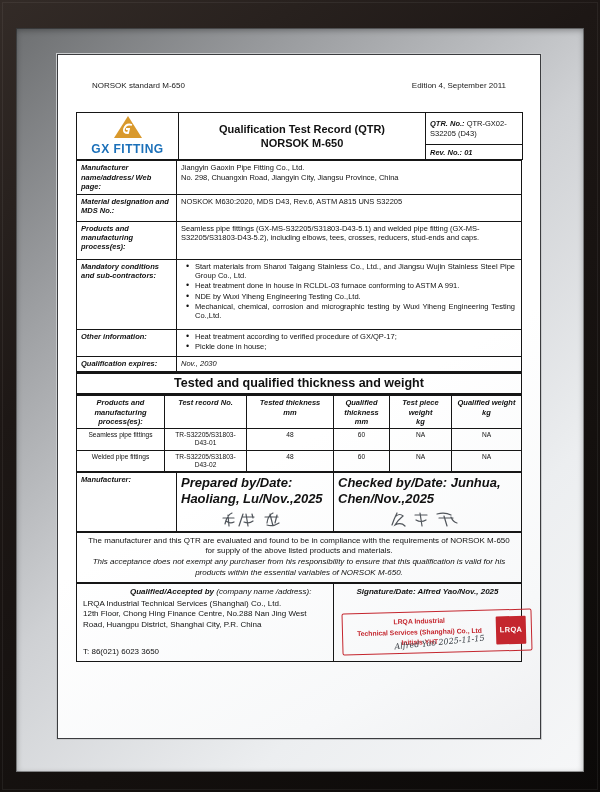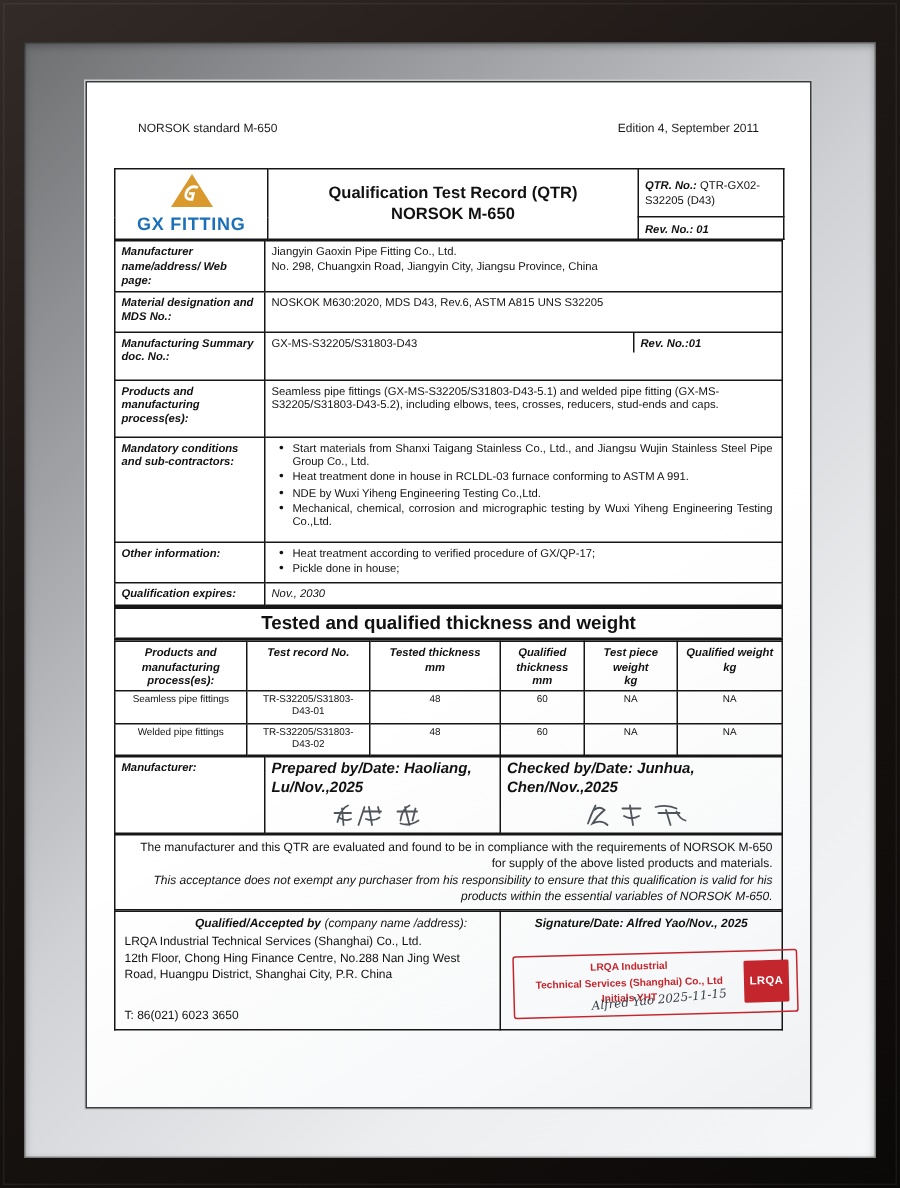--- a/index.html
+++ b/index.html
@@ -55,23 +55,23 @@
   ul.blt li{position:relative;text-align:justify;margin-bottom:1px;}
   ul.blt li::before{content:"\2022";position:absolute;left:-9px;top:-1px;font-size:9px;}
   
   .secbar td{font-weight:bold;font-size:12.5px;text-align:center;padding:2px;
     border-top:2px solid #161616;border-bottom:2px solid #161616;}
   
   .thick th{font-weight:bold;font-style:italic;text-align:center;vertical-align:top;}
   .thick td{text-align:center;font-size:6.6px;vertical-align:top;}
   
   .sig-cell{text-align:center;}
-  .sig-line{font-weight:bold;font-style:italic;font-size:10px;text-align:left;}
+  .sig-line{font-weight:bold;font-style:italic;font-size:13px;text-align:left;}
   .sig-scribble{display:block;margin:1px auto 0;}
-  .compliance{text-align:right;font-size:8px;line-height:1.35;padding:3px 6px;border-radius:14px;}
+  .compliance{text-align:center;font-size:8px;line-height:1.35;padding:3px 6px;border-radius:14px;}
   .compliance .it{font-style:italic;}
   .accepted-left{font-size:8px;line-height:1.35;padding:3px 6px;}
   .accepted-left .headline{margin-bottom:1px;margin-left:47px;}
   .phone{margin-top:16px;}
   .accepted-right{padding:3px 6px;font-size:8px;text-align:center;}
   .sigdate{font-weight:bold;font-style:italic;}
   
   .stamp{margin:14px 0 6px 2px;width:178px;border:1.5px solid #c4262e;border-radius:2px;
     padding:4px 5px;display:flex;align-items:center;gap:5px;
     transform:rotate(-1.5deg);background:rgba(255,255,255,.0);}
@@ -143,29 +143,20 @@
               <td>
                 <div>Jiangyin Gaoxin Pipe Fitting Co., Ltd.</div>
                 <div>No. 298, Chuangxin Road, Jiangyin City, Jiangsu Province, China</div>
               </td>
             </tr>
             <tr>
               <td class="lab" style="height:27px">Material designation and MDS No.:</td>
               <td>NOSKOK M630:2020, MDS D43, Rev.6, ASTM A815 UNS S32205</td>
             </tr>
             <tr>
-              <td class="lab" style="height:32px">Manufacturing Summary doc. No.:</td>
-              <td class="nopad">
-                <div class="value-2col">
-                  <div class="v-main">GX-MS-S32205/S31803-D43</div>
-                  <div class="v-rev">Rev. No.:01</div>
-                </div>
-              </td>
-            </tr>
-            <tr>
               <td class="lab" style="height:38px">Products and manufacturing process(es):</td>
               <td>Seamless pipe fittings (GX-MS-S32205/S31803-D43-5.1) and welded pipe fitting (GX-MS-S32205/S31803-D43-5.2), including elbows, tees, crosses, reducers, stud-ends and caps.</td>
             </tr>
             <tr>
               <td class="lab" style="height:70px">Mandatory conditions and sub-contractors:</td>
               <td>
                 <ul class="blt">
                   <li>Start materials from Shanxi Taigang Stainless Co., Ltd., and Jiangsu Wujin Stainless Steel Pipe Group Co., Ltd.</li>
                   <li>Heat treatment done in house in RCLDL-03 furnace conforming to ASTM A 991.</li>
                   <li>NDE by Wuxi Yiheng Engineering Testing Co.,Ltd.</li>

